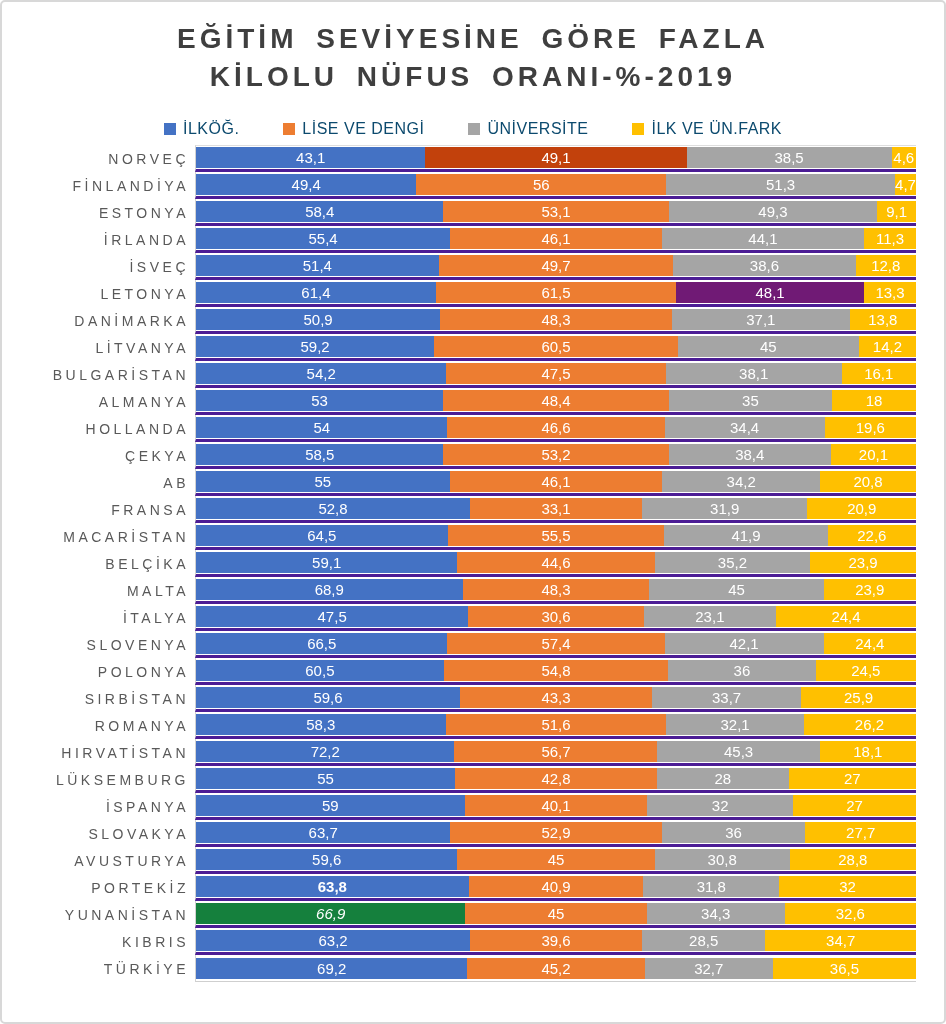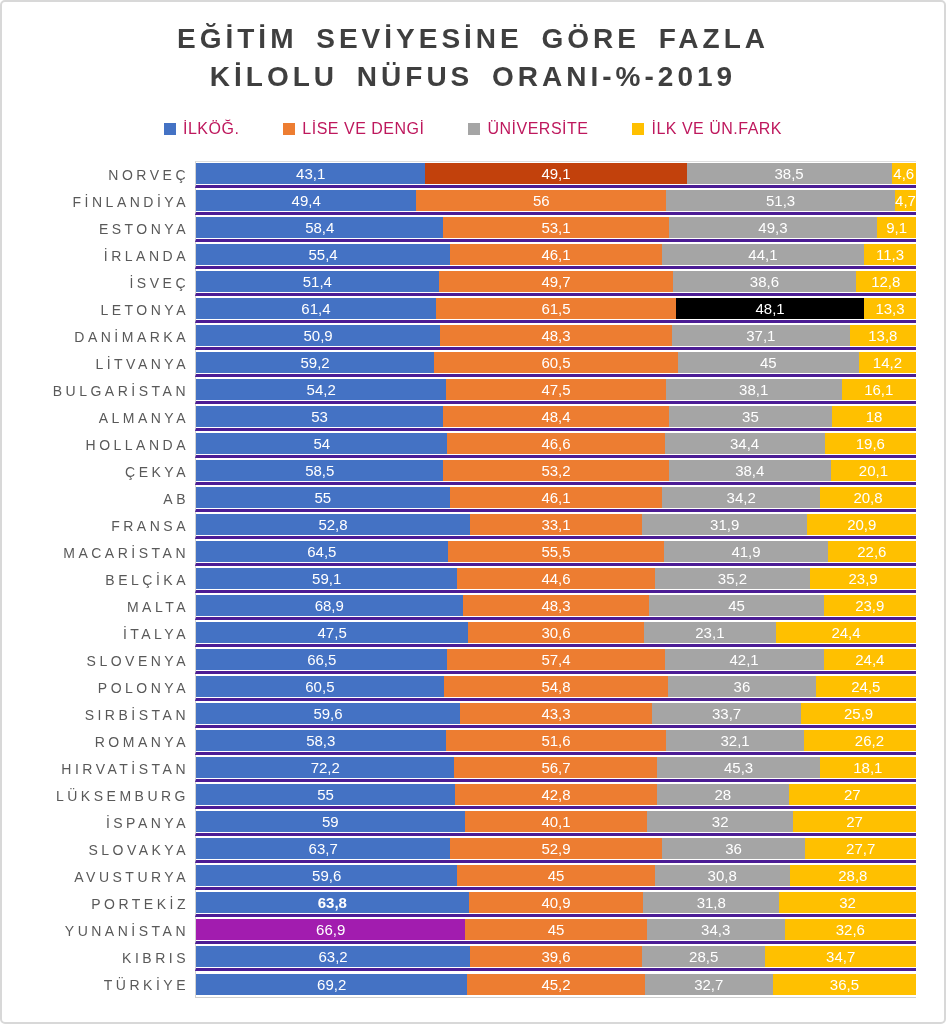--- a/index.html
+++ b/index.html
@@ -26,24 +26,24 @@
   }
 
   .legend {
     margin-top:23px;
     display:flex;
     justify-content:center;
     align-items:center;
     gap:44px;
     height:19px;
   }
-  .legend-item { display:flex; align-items:center; font-size:16px; color:#be185d; letter-spacing:0.5px; white-space:nowrap; }
+  .legend-item { display:flex; align-items:center; font-size:16px; color:#0c4a6e; letter-spacing:0.5px; white-space:nowrap; }
   .legend-swatch { width:12px; height:12px; margin-right:7px; flex:0 0 auto; }
 
-  .chart { margin-top:23px; padding-right:28px; }
+  .chart { margin-top:7px; padding-right:28px; }
 
   .row { display:flex; height:27px; align-items:stretch; }
   .cat {
     width:193px; flex:0 0 193px;
     display:flex; align-items:center; justify-content:flex-end;
     padding-right:6px;
     font-size:14px; color:#595959; letter-spacing:3.5px;
     white-space:nowrap;
   }
   .track {
@@ -190,21 +190,21 @@
       <div class="row">
         <div class="cat">LETONYA</div>
         <div class="track">
           <div class="bar">
             <div class="seg" style="width: 33.3152%; background: rgb(68, 114, 196);">
               <span>61,4</span>
             </div>
             <div class="seg" style="width: 33.3695%; background: rgb(237, 125, 49);">
               <span>61,5</span>
             </div>
-            <div class="seg" style="width: 26.0988%; background: #000000;">
+            <div class="seg" style="width: 26.0988%; background: #701a75;">
               <span>48,1</span>
             </div>
             <div class="seg" style="width: 7.21649%; background: rgb(255, 192, 0);">
               <span>13,3</span>
             </div>
           </div>
         </div>
       </div>
       <div class="row">
         <div class="cat">DANİMARKA</div>
@@ -621,21 +621,21 @@
             <div class="seg" style="width: 18.9911%; background: rgb(255, 192, 0);">
               <span>32</span>
             </div>
           </div>
         </div>
       </div>
       <div class="row">
         <div class="cat">YUNANİSTAN</div>
         <div class="track">
           <div class="bar">
-            <div class="seg" style="width: 37.4161%; background: #a21caf;">
+            <div class="seg" style="width: 37.4161%; background: #15803d; font-style: italic;">
               <span>66,9</span>
             </div>
             <div class="seg" style="width: 25.1678%; background: rgb(237, 125, 49);">
               <span>45</span>
             </div>
             <div class="seg" style="width: 19.1834%; background: rgb(165, 165, 165);">
               <span>34,3</span>
             </div>
             <div class="seg" style="width: 18.2327%; background: rgb(255, 192, 0);">
               <span>32,6</span>

